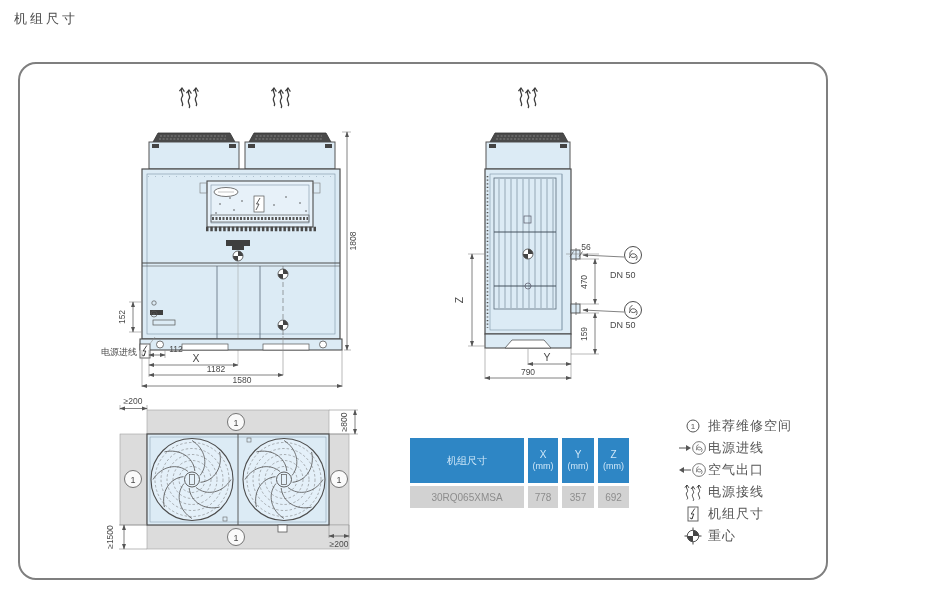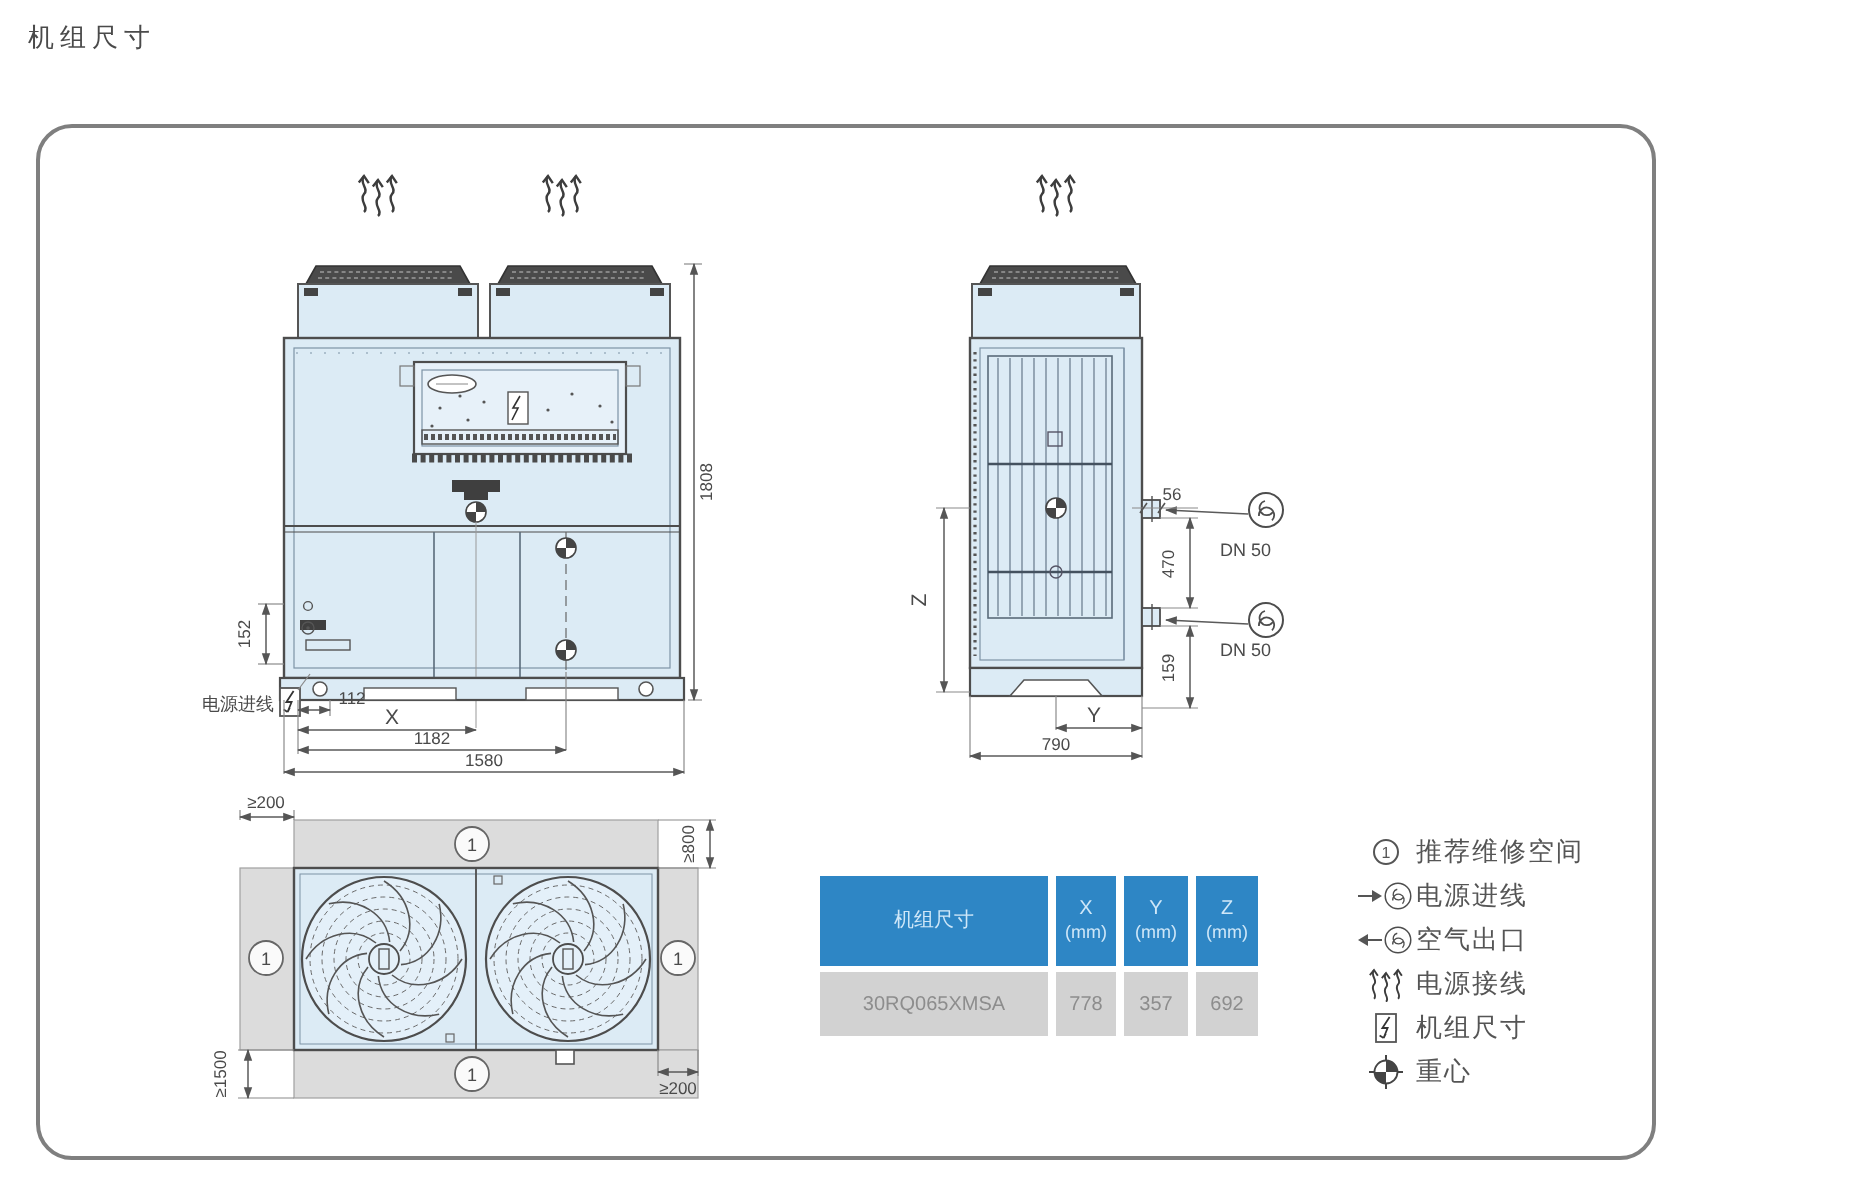--- a/index.html
+++ b/index.html
@@ -24,21 +24,21 @@
   
   .dim-table{
     position:absolute;left:410px;top:438px;display:grid;
     grid-template-columns:114px 30px 32px 31px;column-gap:4px;row-gap:3px;
   }
   .th{
     background:#2e86c5;color:#cfe7f8;display:flex;flex-direction:column;
     align-items:center;justify-content:center;font-size:10px;height:45px;line-height:1.2;
   }
   .td{
-    background:#d2d2d2;color:#8d8d8d;height:32px;display:flex;
+    background:#d2d2d2;color:#8d8d8d;height:22px;display:flex;
     align-items:center;justify-content:center;font-size:10px;
   }
   
   .legend{position:absolute;left:678px;top:418px;}
   .lg-row{display:flex;align-items:center;height:16px;margin-bottom:6px;}
   .lg-ic{width:30px;display:flex;justify-content:center;align-items:center;}
   .lg-lb{font-size:13px;color:#555;letter-spacing:1px;white-space:nowrap;font-family:Liberation Serif, serif;}
 </style>
 </head>
 <body>

